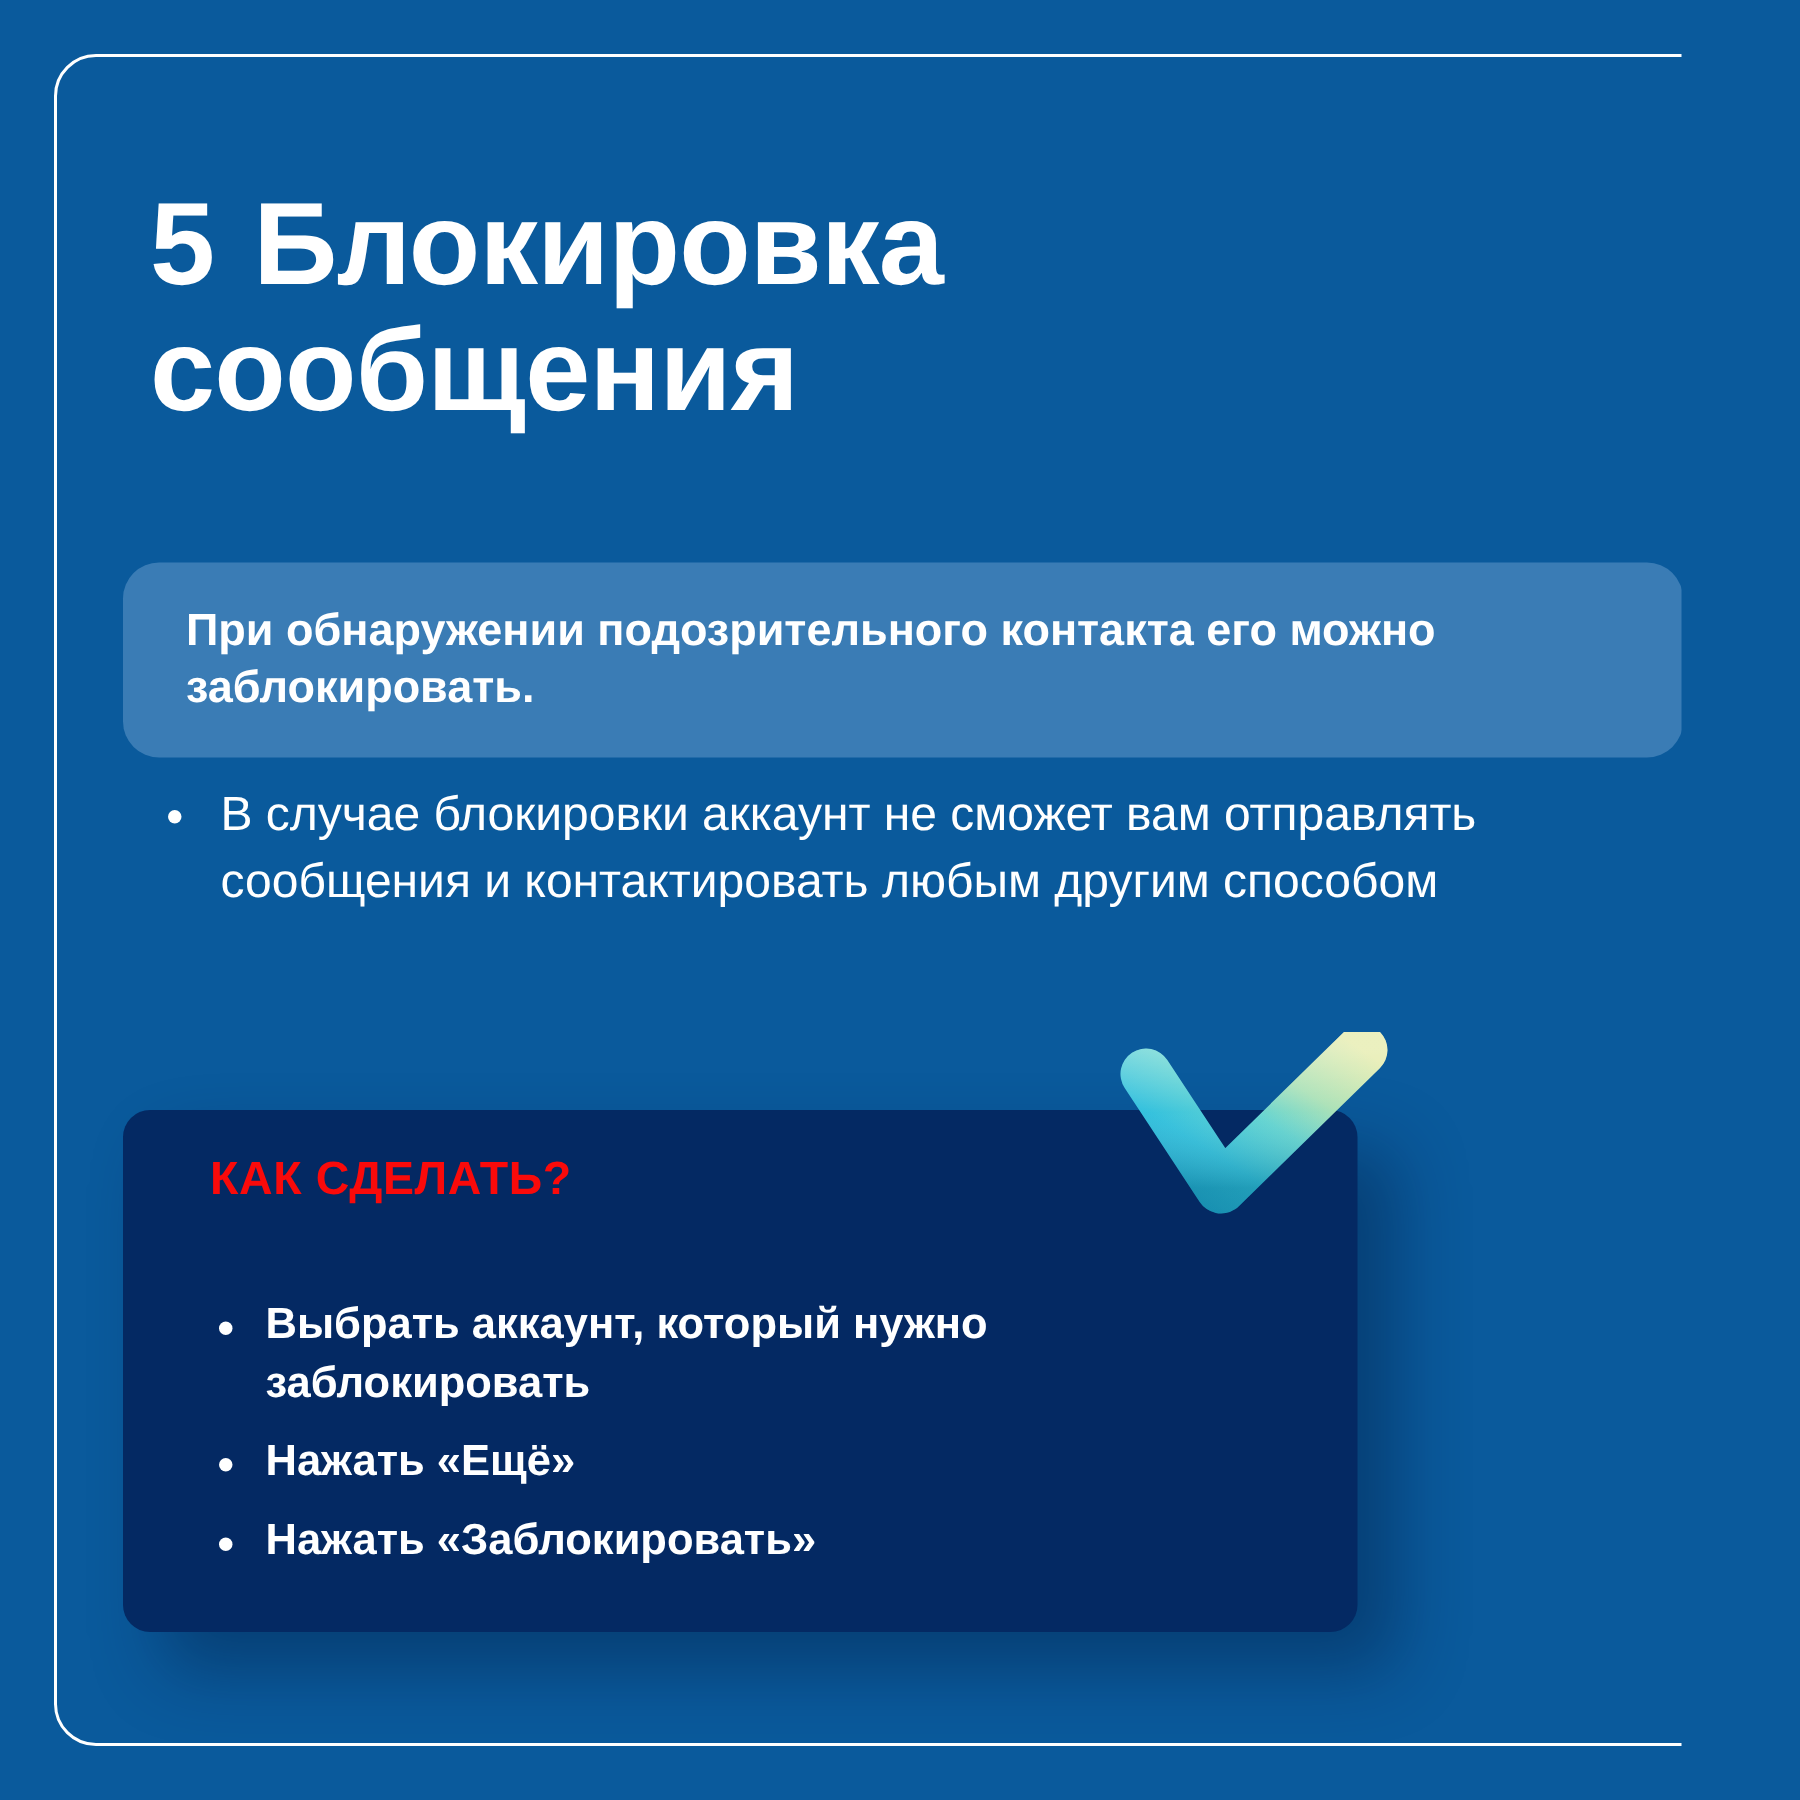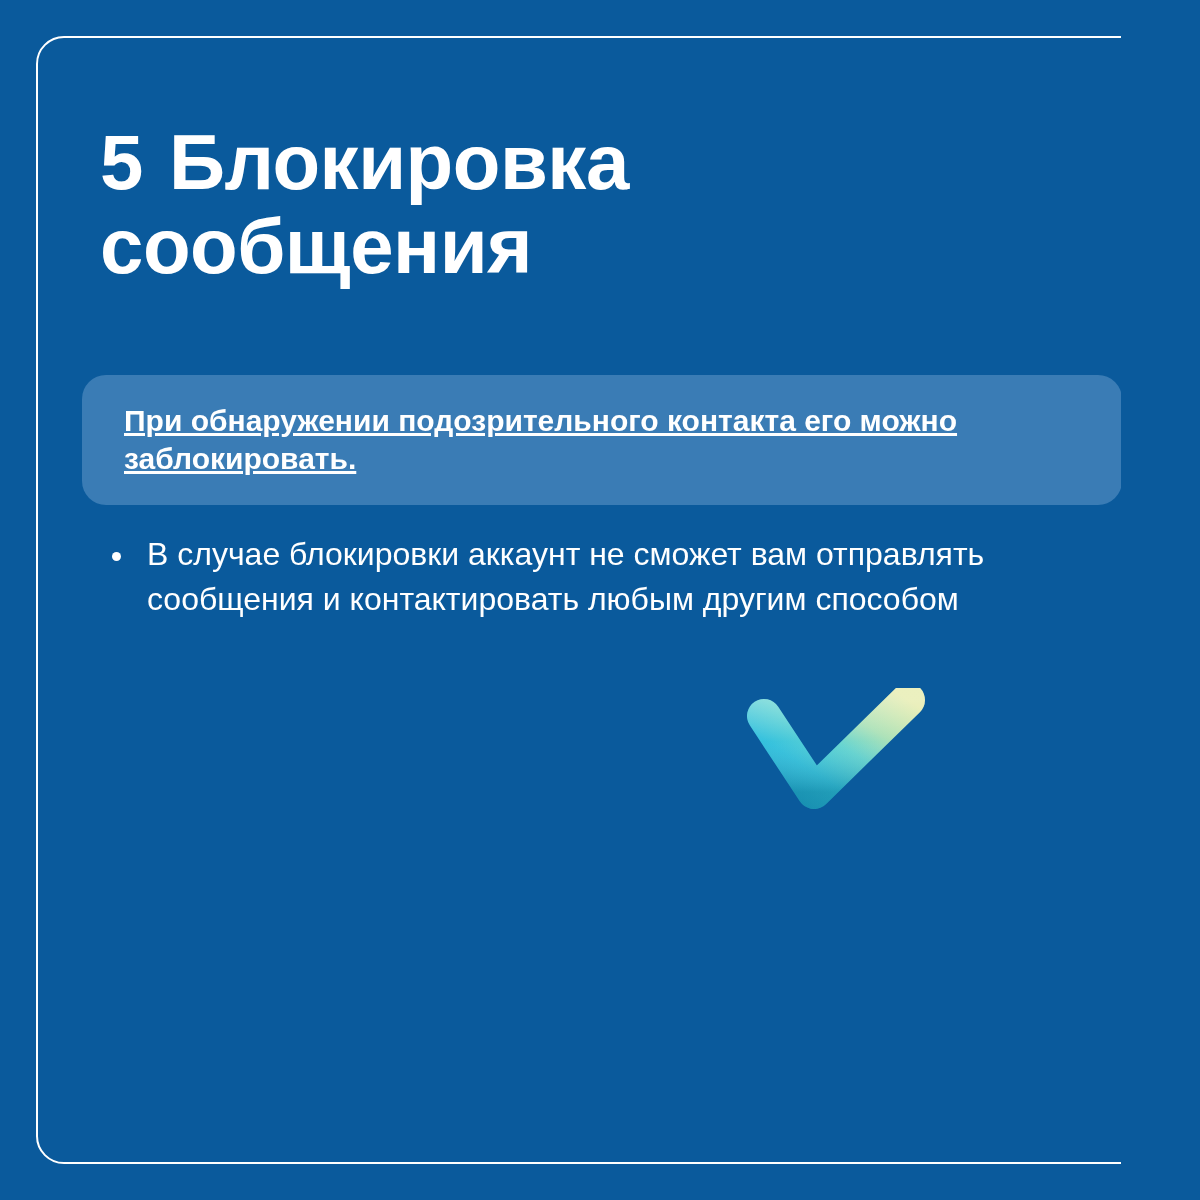--- a/index.html
+++ b/index.html
@@ -64,28 +64,27 @@
     box-sizing: border-box;
     display: flex;
     align-items: center;
     padding: 0 42px;
   }
   .callout-text {
     color: #ffffff;
     font-size: 30px;
     font-weight: 700;
     line-height: 1.28;
-    text-decoration: underline;
   }
 
   
   .outer-list {
     position: absolute;
     left: 112px;
-    top: 532px;
+    top: 520px;
     width: 990px;
   }
   .outer-item {
     display: flex;
     align-items: flex-start;
     color: #ffffff;
   }
   .outer-bullet {
     flex: 0 0 auto;
     width: 9px;
@@ -196,14 +195,31 @@
           <stop offset="0%" stop-color="#ffffff" stop-opacity="0.28"></stop>
           <stop offset="45%" stop-color="#ffffff" stop-opacity="0.04"></stop>
           <stop offset="100%" stop-color="#00303f" stop-opacity="0.22"></stop>
         </linearGradient>
       </defs>
       <path d="M 22 28 L 72 104 L 166 12" fill="none" stroke="url(#checkGrad)" stroke-width="34" stroke-linecap="round" stroke-linejoin="round"></path>
       <path d="M 22 28 L 72 104 L 166 12" fill="none" stroke="url(#checkShade)" stroke-width="34" stroke-linecap="round" stroke-linejoin="round"></path>
     </svg>
   </div>
 
+  <div class="panel">
+    <div class="panel-title">КАК СДЕЛАТЬ?</div>
+    <div class="panel-list">
+      <div class="panel-item">
+        <span class="panel-bullet"></span>
+        <span class="panel-text">Выбрать аккаунт, который нужно заблокировать</span>
+      </div>
+      <div class="panel-item">
+        <span class="panel-bullet"></span>
+        <span class="panel-text">Нажать «Ещё»</span>
+      </div>
+      <div class="panel-item">
+        <span class="panel-bullet"></span>
+        <span class="panel-text">Нажать «Заблокировать»</span>
+      </div>
+    </div>
+  </div>
 
 </div>
 
 </body></html>

